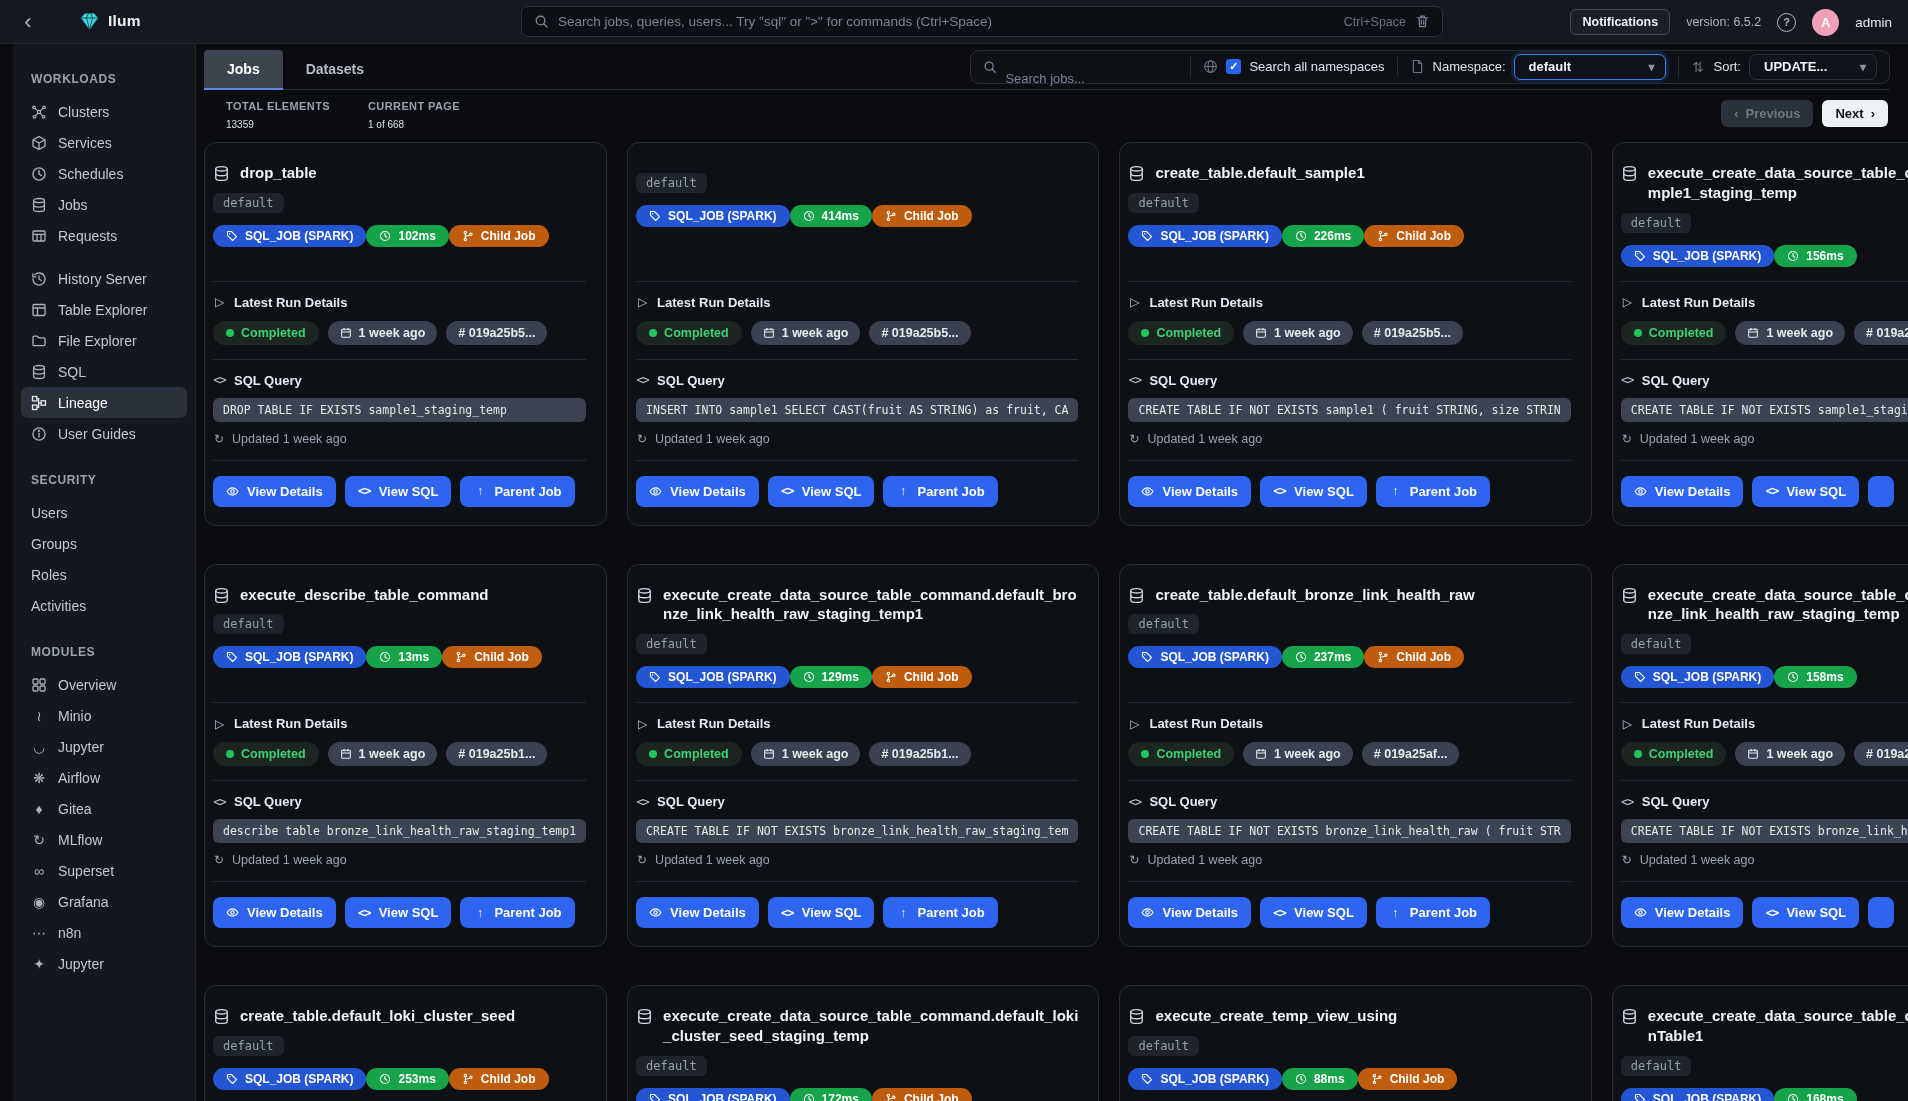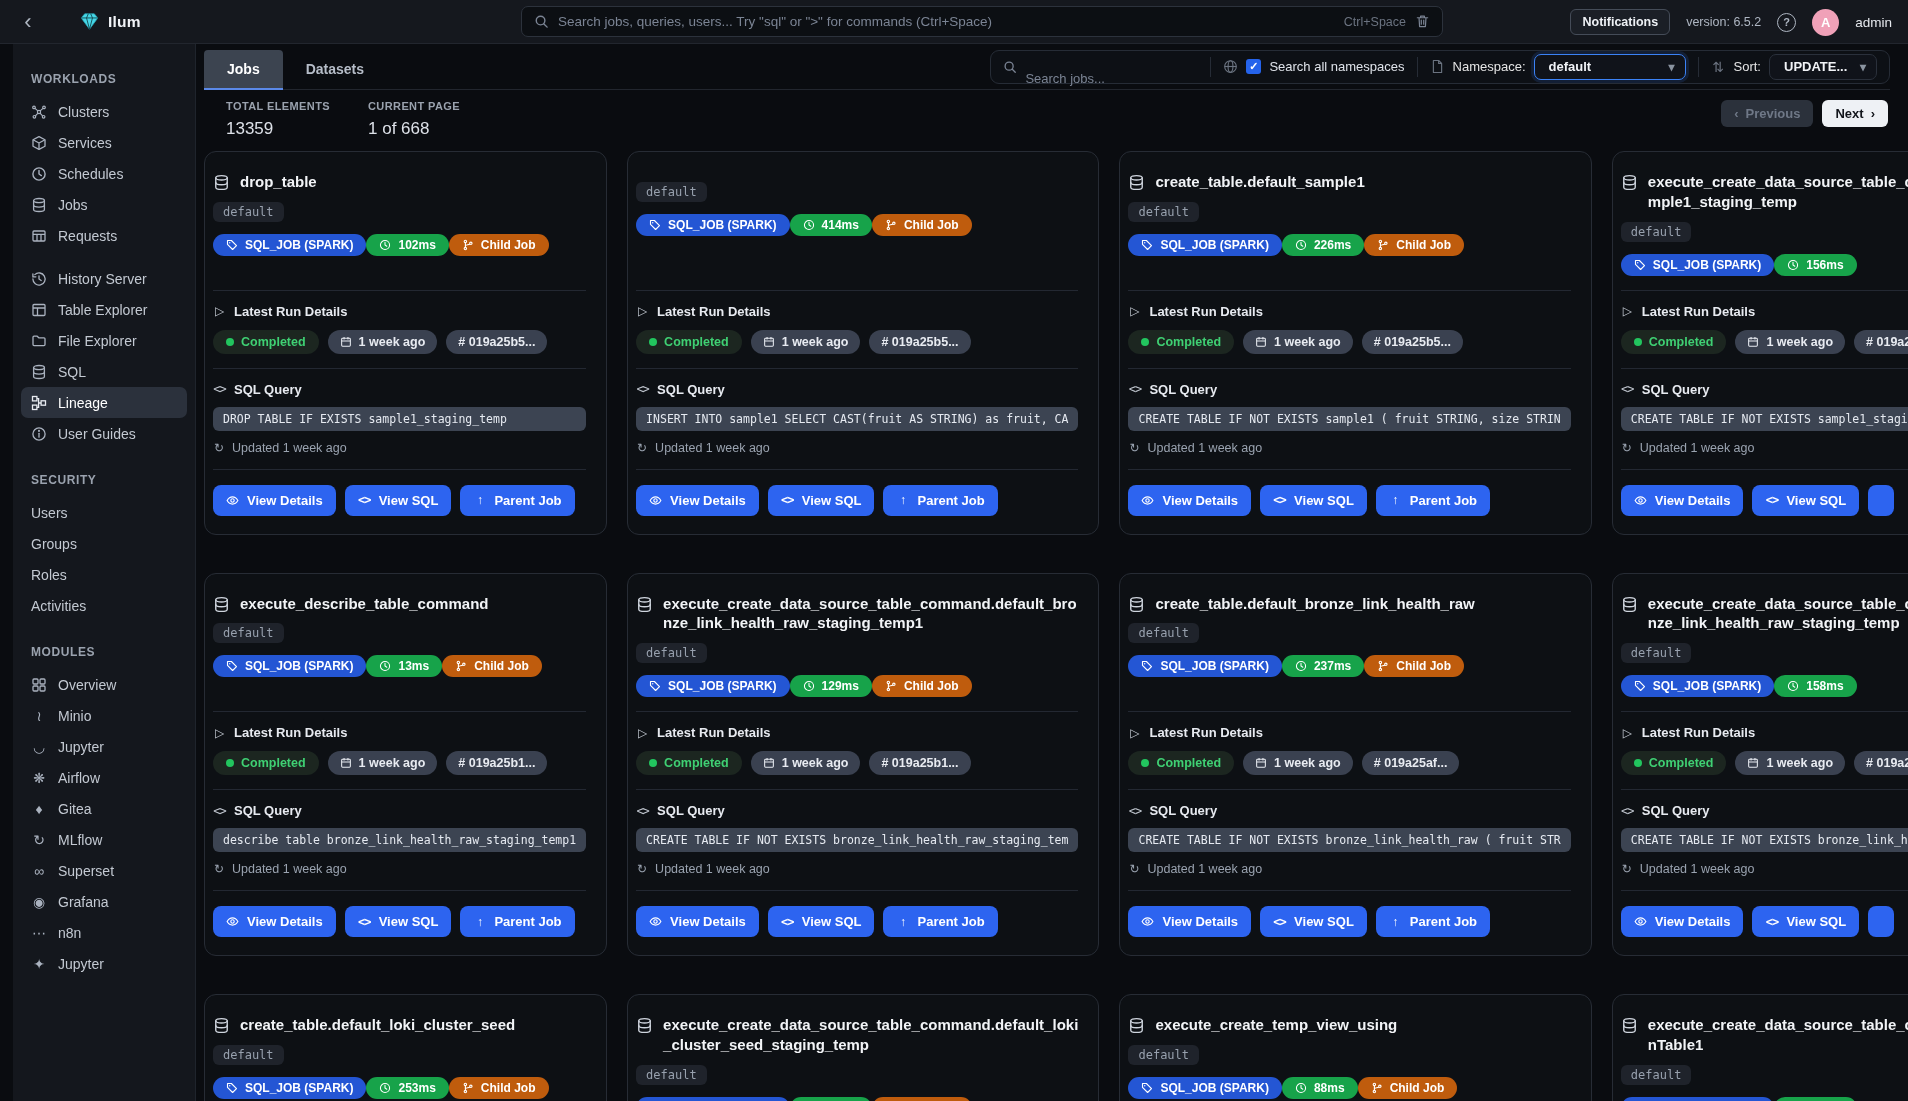--- a/index.html
+++ b/index.html
@@ -11,21 +11,21 @@
   }
   .ic { display:inline-flex; align-items:center; justify-content:center; flex:0 0 auto; }
   .ic svg { width:100%; height:100%; display:block; }
 
   
   .topbar {
     position:relative; height:44px; background:#15181e; border-bottom:1px solid #22262e;
     display:flex; align-items:center; padding:0 16px;
   }
   .back-btn { width:24px; height:24px; font-size:22px; line-height:20px; color:#aeb6c2; cursor:pointer; display:flex; align-items:center; justify-content:center; }
-  .brand { display:flex; align-items:center; gap:9px; margin-left:40px; }
+  .brand { display:flex; gap:9px; margin-left:40px; }
   .brand .ic { width:19px; height:19px; }
   .brand-name { color:#f1f3f7; font-size:15.5px; font-weight:700; letter-spacing:.2px; }
   .global-search {
     position:absolute; left:521px; top:6px; width:922px; height:31px;
     background:#0c0f13; border:1px solid #2c323c; border-radius:7px;
     display:flex; align-items:center; gap:9px; padding:0 12px;
   }
   .global-search .ic { width:15px; height:15px; color:#7b8494; }
   .global-search input {
     flex:1; background:transparent; border:none; outline:none;
@@ -98,27 +98,27 @@
   }
   .tb-label { color:#dfe3ea; font-size:13px; white-space:nowrap; }
   .tb-label.muted { color:#e5e5e5; }
   .select {
     height:26px; display:flex; align-items:center; gap:10px; padding:0 10px 0 14px;
     border-radius:7px; cursor:pointer; color:#f1f3f7; font-size:13px; font-weight:600; white-space:nowrap;
     background:#10131a; border:1px solid #2a303b; justify-content:space-between;
   }
   .select .chev { color:#8a93a0; font-size:12px; }
   .select.ns { width:152px; border:1px solid #3b82f6; box-shadow:0 0 0 3px rgba(59,130,246,.14); }
-  .select.sort { width:108px; }
+  .select.sort { width:128px; }
 
   
   .statsbar { display:flex; align-items:flex-start; padding:10px 2px 0 2px; height:56px;margin-left:20px; }
   .stats { display:flex; gap:38px; }
   .stat .stat-h { color:#9aa2ae; font-size:11px; font-weight:700; letter-spacing:.4px; }
-  .stat .stat-v { color:#dde1e8; font-size:17px; margin-top:7px; }
+  .stat .stat-v { color:#dde1e8; font-size:10px; margin-top:7px; }
   .pager { margin-left:auto; display:flex; gap:9px; }
   .pg-btn {
     height:27px; border:none; border-radius:6px; padding:0 13px; font-size:13px; font-weight:600;
     display:flex; align-items:center; gap:7px; cursor:pointer; font-family:"Liberation Sans",sans-serif;
   }
   .pg-prev { background:#2b313b; color:#6f7887; }
   .pg-next { background:#eef1f5; color:#12151b; font-weight:700; }
 
   
   .grid {

